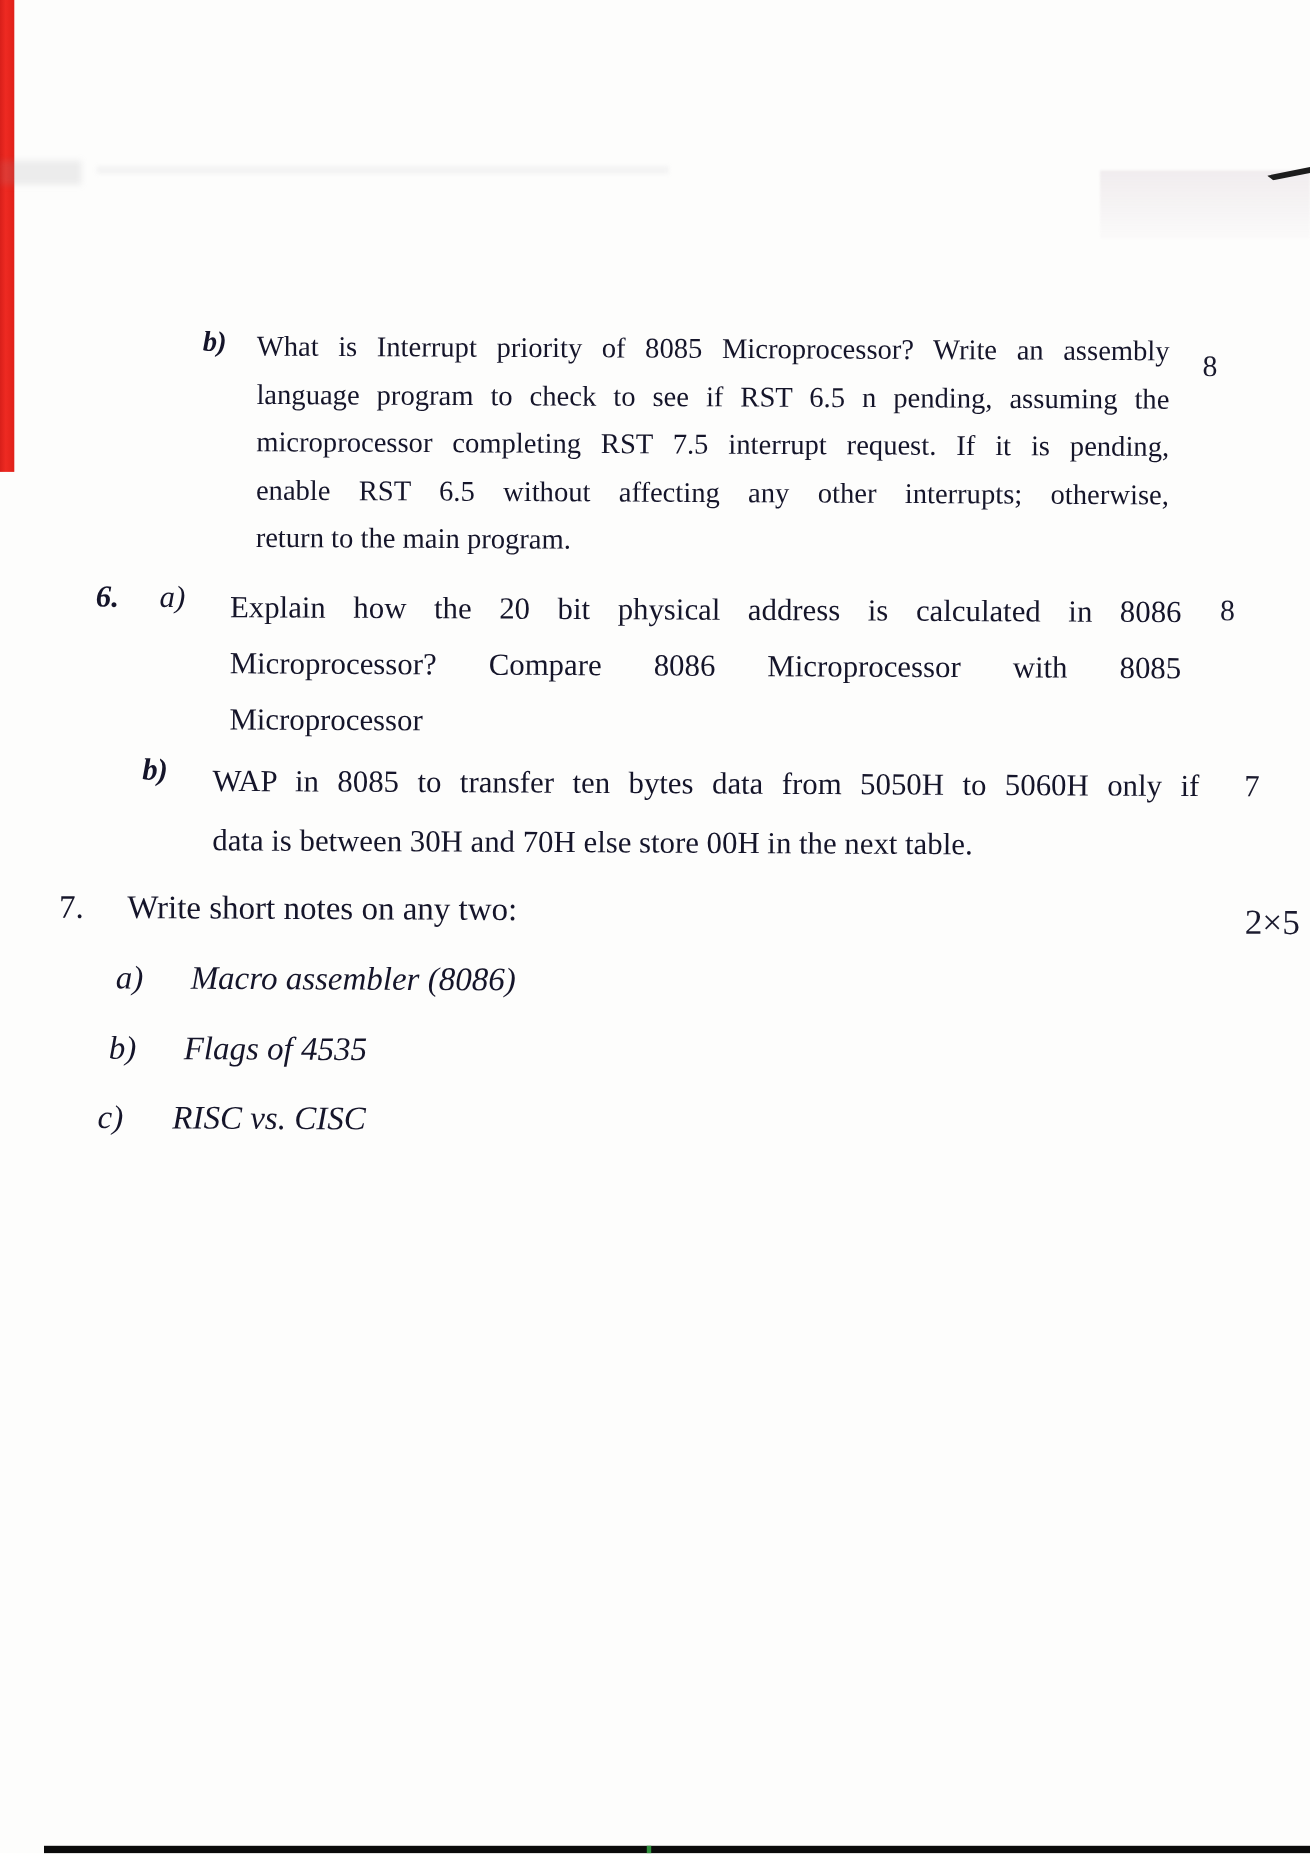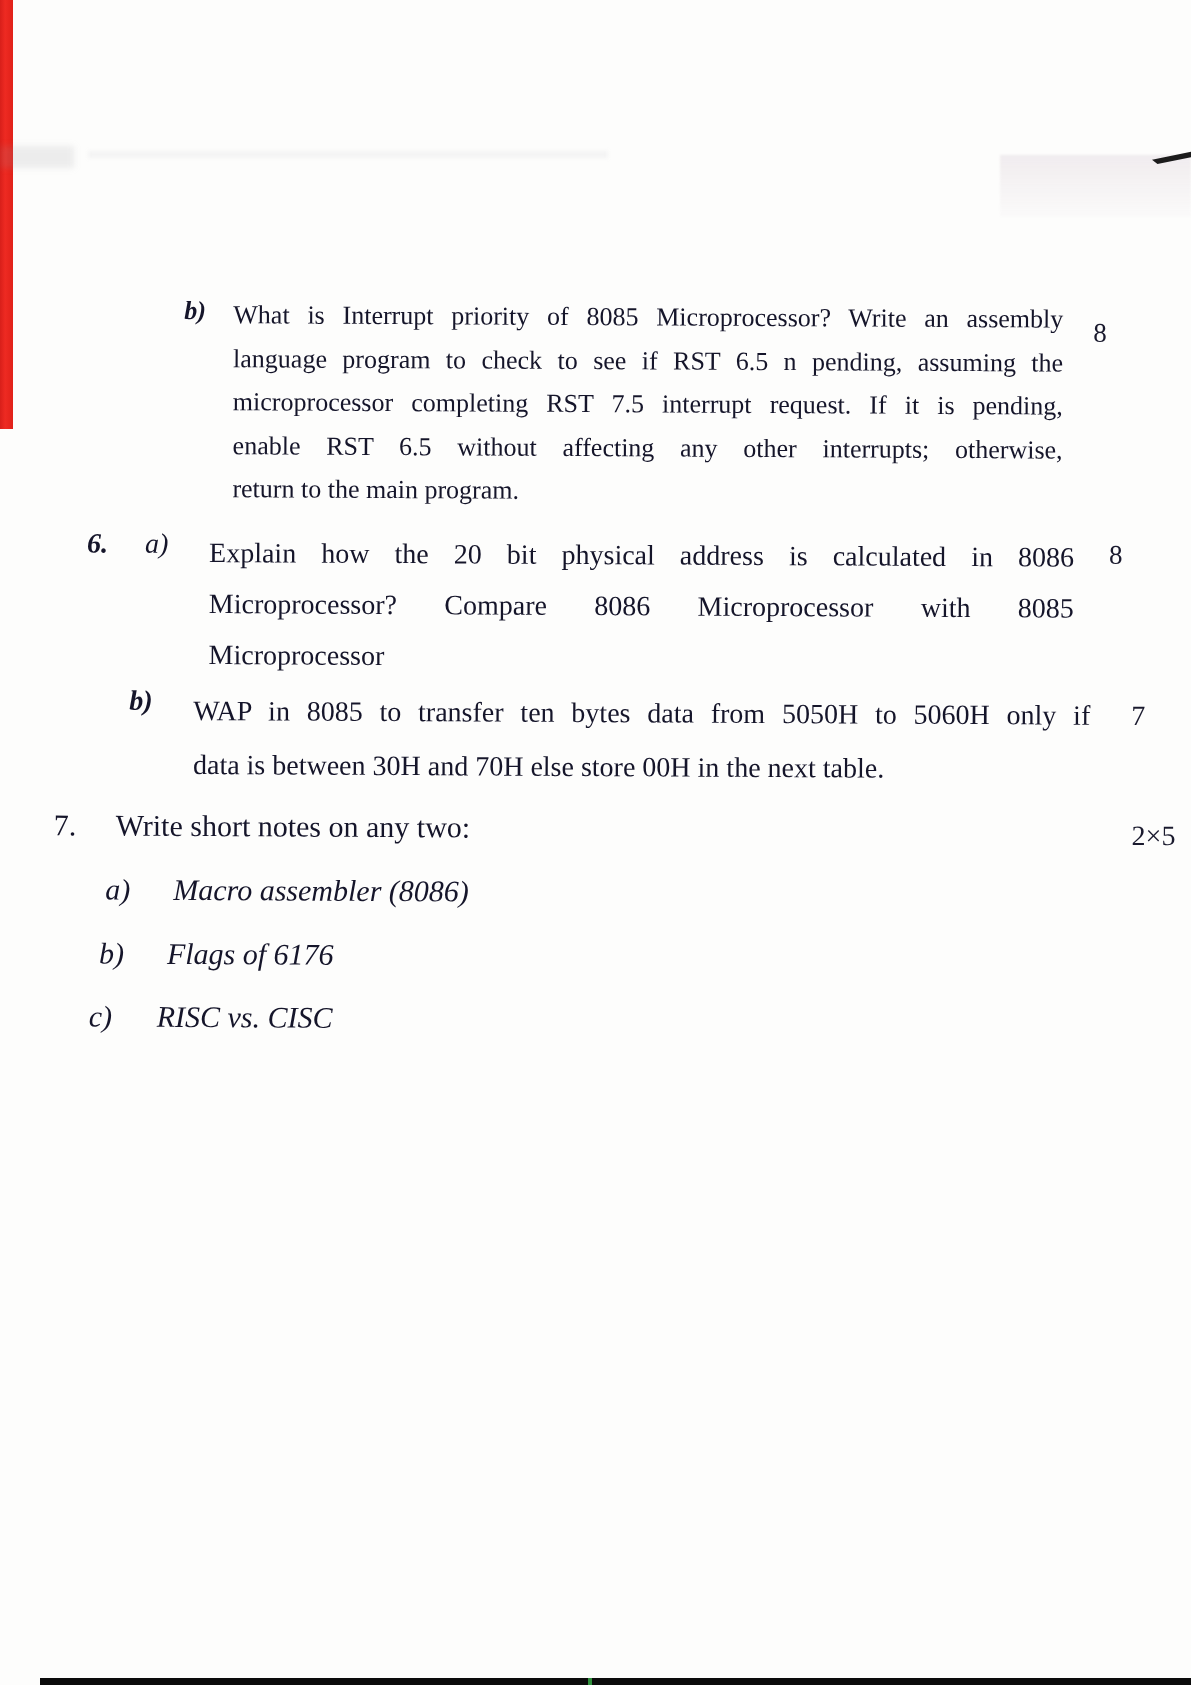--- a/index.html
+++ b/index.html
@@ -47,21 +47,21 @@
   .q6a-label{left:148px;top:527px;font-size:28px;}
   .q6a-lines{left:212px;top:526px;width:865px;font-size:28px;line-height:51px;}
   .m2{left:1112px;top:534px;font-size:27px;}
   .q6b-label{left:133px;top:684px;font-size:28px;font-weight:600;}
   .q6b-lines{left:197px;top:683px;width:897px;font-size:28px;line-height:54px;}
   .m3{left:1135px;top:694px;font-size:28px;}
   
   .q7-num{left:58px;top:808px;font-size:30px;font-style:normal;}
   .q7-intro{position:absolute;left:120px;top:808px;font-size:30px;white-space:nowrap;}
   .q7-intro .bold{font-weight:normal;}
-  .m4{left:1136px;top:814px;font-size:28px;}
+  .m4{left:1136px;top:814px;font-size:32px;}
   .q7-item{position:absolute;display:flex;font-size:30px;font-style:italic;white-space:nowrap;}
   .q7-item .ilabel{min-width:44px;margin-right:24px;}
   .item-a{left:110px;top:872px;}
   .item-b{left:104px;top:936px;}
   .item-c{left:94px;top:999px;}
   
   .red-strip{
     position:absolute;left:0;top:0;width:13px;height:429px;
     background:linear-gradient(to right,#d81f1a,#ee2a22 40%,#e02119);
   }
@@ -136,21 +136,21 @@
     <span class="qlabel q7-num">7.</span>
     <div class="q7-intro"><span>Write short notes on </span><span class="bold">any two:</span></div>
     <span class="marks m4">2×5</span>
 
     <div class="q7-item item-a">
       <span class="ilabel">a)</span>
       <span>Macro assembler (8086)</span>
     </div>
     <div class="q7-item item-b">
       <span class="ilabel">b)</span>
-      <span>Flags of 6176</span>
+      <span>Flags of 4535</span>
     </div>
     <div class="q7-item item-c">
       <span class="ilabel">c)</span>
       <span>RISC vs. CISC</span>
     </div>
 
   </div>
 
   <div class="bottom-bar">
     <span class="green-tick"></span>

